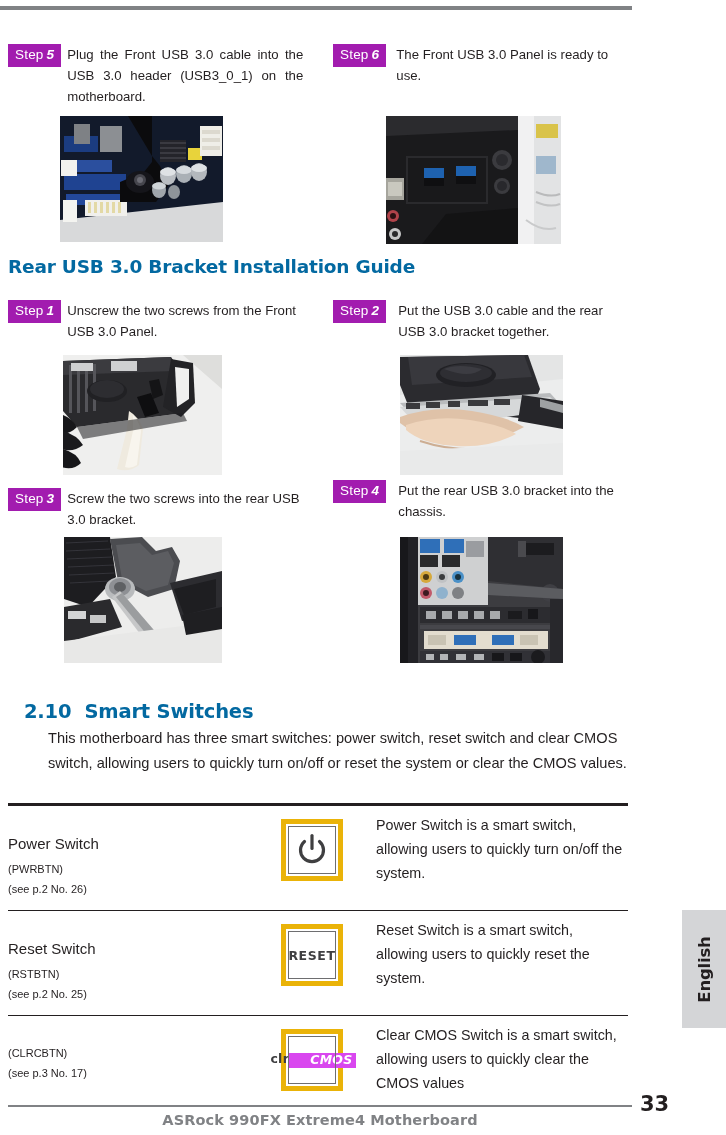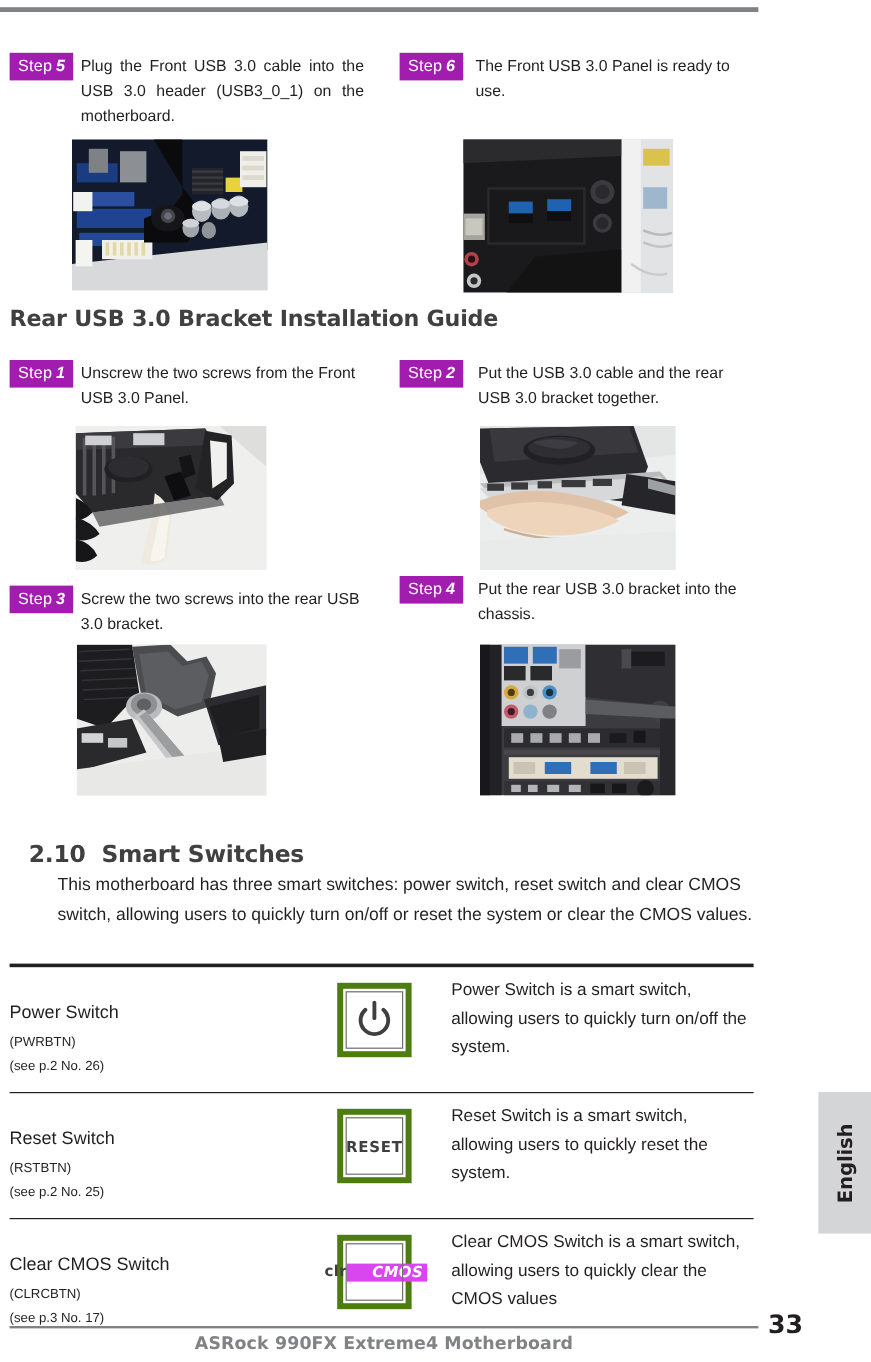--- a/index.html
+++ b/index.html
@@ -66,21 +66,21 @@
     overflow: hidden;
     background: #e9e9ea;
   }
   .photo .inner { position: absolute; inset: 0; }
 
   
   .heading-geo {
     position: absolute;
     font-family: "DejaVu Sans", sans-serif;
     font-weight: bold;
-    color: #404040;
+    color: #0369a1;
     letter-spacing: -0.2px;
   }
   h2.sec {
     margin: 16px;
     font-size: 19.5px;
   }
   h3.sub {
     margin: 0;
     font-size: 18.5px;
   }
@@ -136,21 +136,21 @@
     color: #231f20;
   }
   .s-desc {
     font-size: 14.3px;
     line-height: 24px;
   }
 
   
   .sw-icon {
     width: 62px; height: 62px;
-    border: 5px solid #4d7c0f;
+    border: 5px solid #eab308;
     background: #ffffff;
     box-sizing: border-box;
     display: flex;
     align-items: center;
     justify-content: center;
     position: relative;
   }
   .sw-icon::after {
     content: "";
     position: absolute;
@@ -570,21 +570,20 @@
       </div>
       <div class="scol-right">
         <div class="s-desc">Reset Switch is a smart switch, allowing users to quickly reset the system.</div>
       </div>
     </div>
 
     <div class="rule-thin"></div>
 
     <div class="srow">
       <div class="scol-left">
-        <div class="s-title">Clear CMOS Switch</div>
         <div class="s-sub">(CLRCBTN)</div>
         <div class="s-sub">(see p.3  No. 17)</div>
       </div>
       <div class="scol-mid">
         <div class="sw-icon">
           <span class="clr-wrap">
             <span class="clr-top">clr</span>
             <span class="clr-bot">CMOS</span>
           </span>
         </div>

